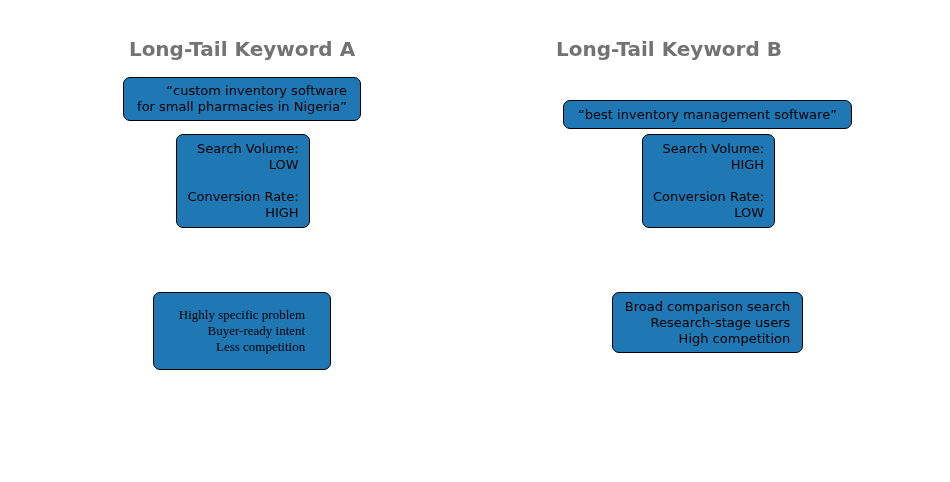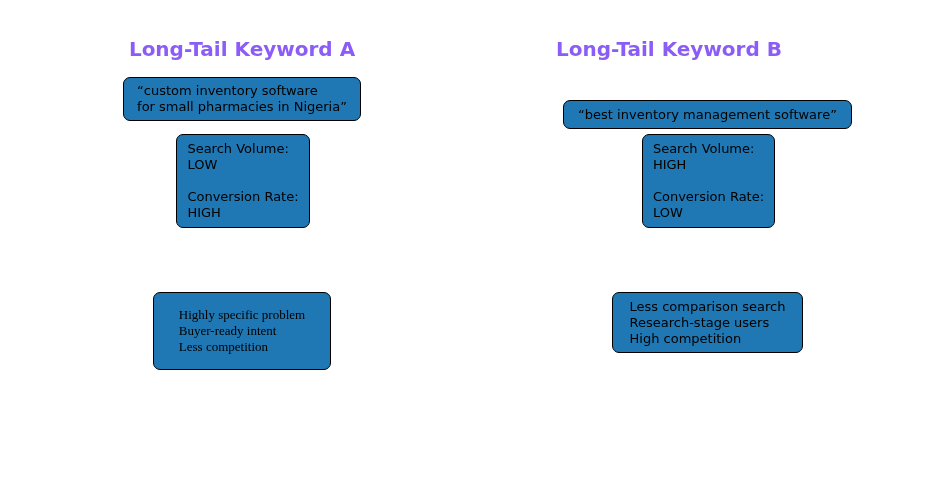--- a/index.html
+++ b/index.html
@@ -13,41 +13,41 @@
     width: 950px;
     height: 482px;
     background: #ffffff;
     overflow: hidden;
   }
   .col-title {
     position: absolute;
     transform: translateX(-50%);
     font-size: 20px;
     font-weight: bold;
-    color: #8b5cf6;
+    color: #737373;
     white-space: nowrap;
     line-height: 22px;
   }
   .bubble {
     position: absolute;
     box-sizing: border-box;
     background: #1f77b4;
     border: 1.5px solid #000000;
     border-radius: 7px;
     display: flex;
     align-items: center;
     justify-content: center;
     text-align: center;
   }
   .bubble-text {
     font-size: 13px;
     line-height: 16px;
     color: #000000;
     white-space: pre-line;
-    text-align: left;
+    text-align: right;
   }
   
   .title-a   { left: 242px; top: 38px; }
   .kw-a      { left: 123px; top: 77px;  width: 238px; height: 44px; }
   .metrics-a { left: 176px; top: 134px; width: 134px; height: 94px; }
   .traits-a  { left: 153px; top: 292px; width: 178px; height: 78px; font-family: Liberation Serif, serif; }
   
   .title-b   { left: 669px; top: 38px; }
   .kw-b      { left: 563px; top: 100px;  width: 289px; height: 29px; }
   .metrics-b { left: 642px; top: 134px; width: 133px; height: 94px; }
@@ -87,18 +87,18 @@
 
   <div class="bubble metrics-b">
     <div class="bubble-text">Search Volume:
 HIGH
 
 Conversion Rate:
 LOW</div>
   </div>
 
   <div class="bubble traits-b">
-    <div class="bubble-text">Less comparison search
+    <div class="bubble-text">Broad comparison search
 Research-stage users
 High competition</div>
   </div>
 
 </div>
 
 </body></html>

